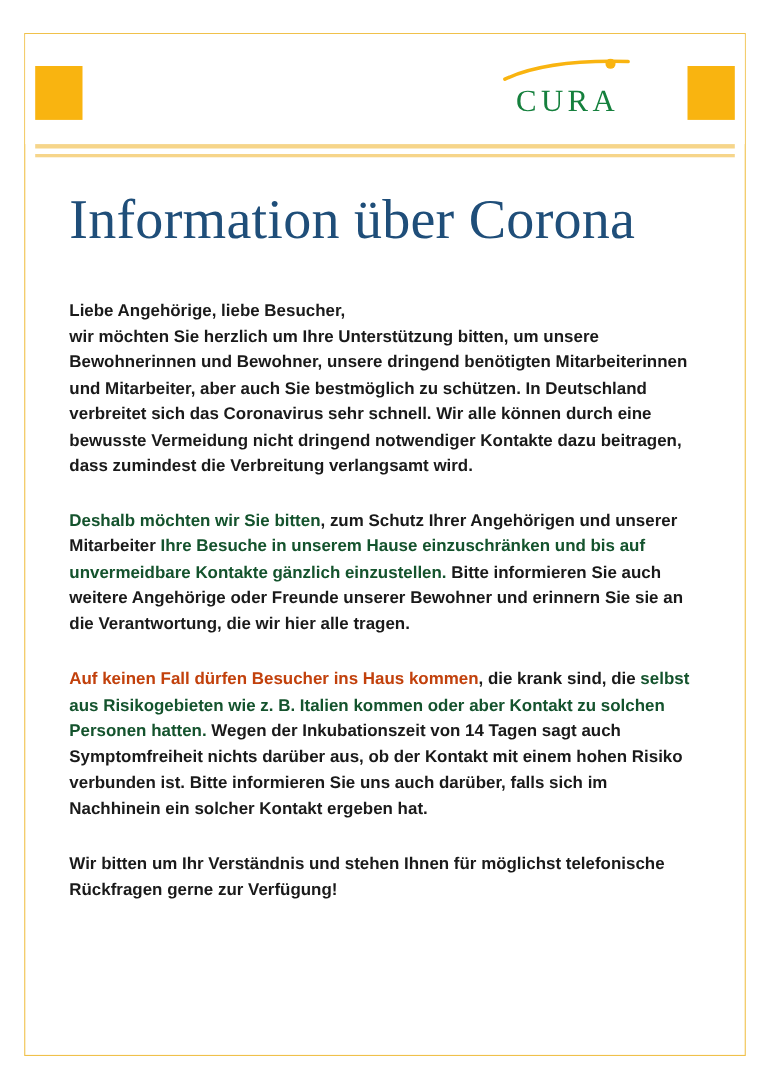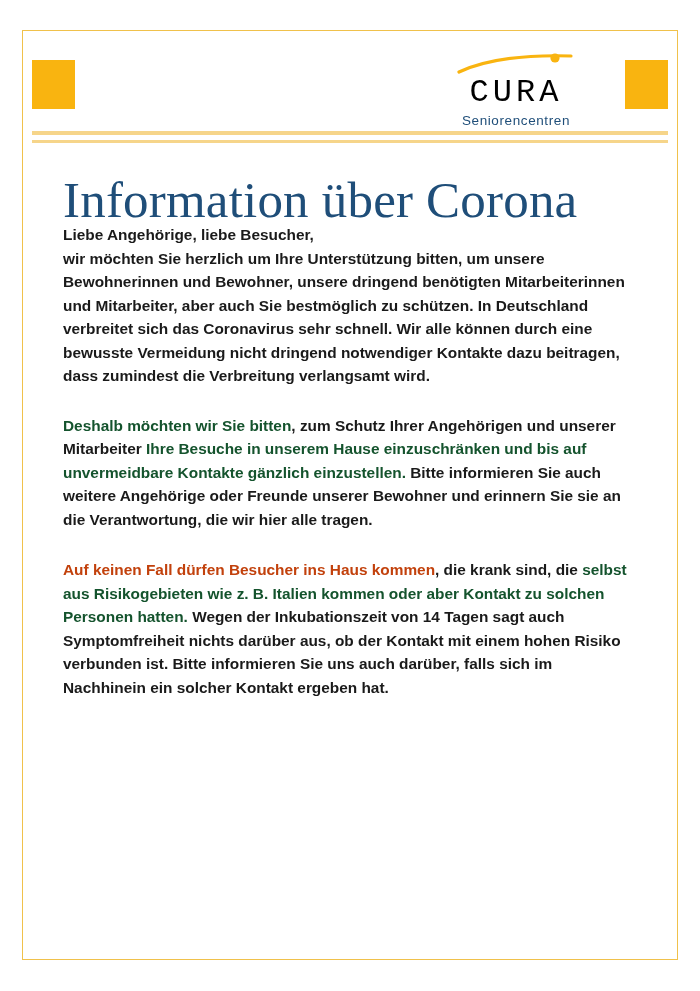--- a/index.html
+++ b/index.html
@@ -57,24 +57,24 @@
     width: 190px;
   }
   .logo-swoosh {
     display: block;
     margin: 0 auto;
     width: 130px;
     height: 22px;
     position: relative;
   }
   .logo-word {
-    font-family: Liberation Mono, monospace;
-    font-size: 32px;
+    font-family: Liberation Serif, serif;
+    font-size: 28px;
     letter-spacing: 4px;
-    color: #000000;
+    color: #15803d;
     line-height: 36px;
     font-weight: 400;
   }
   .logo-sub {
     font-size: 13.5px;
     color: #1f4e79;
     letter-spacing: 0.6px;
     line-height: 18px;
     margin-top: 1px;
   }
@@ -124,21 +124,21 @@
     letter-spacing: 0.2px;
   }
 
   p.para {
     font-size: 15.4px;
     line-height: 23.5px;
     color: #1a1a1a;
     font-weight: bold;
     margin: 0;
   }
-  p.salutation { }
+  p.salutation { margin-top: 48px; }
   p.p2 { }
   p.p3 { margin-top: 26px; }
   p.p4 { margin-top: 27px; }
   p.p5 { margin-top: 27px; }
 
   .blue { color: #14532d; }
   .blue-strong { color: #c2410c; }
 
   
   .footer {
@@ -200,37 +200,37 @@
     <div class="hdr-block-right"></div>
 
     <div class="logo">
       <span class="logo-swoosh">
         <svg width="130" height="22" viewBox="0 0 130 22" xmlns="http://www.w3.org/2000/svg">
           <path d="M8 19 C 40 4, 86 2, 120 3" stroke="#f9b410" stroke-width="3.2" fill="none" stroke-linecap="round"></path>
           <circle cx="104" cy="5" r="4.6" fill="#f9b410"></circle>
         </svg>
       </span>
       <div class="logo-word">CURA</div>
-      <div class="logo-sub">Seniorencentren</div>
     </div>
   </div>
 
   <div class="hdr-rule-wrap">
     <div class="hdr-rule-top"></div>
     <div class="hdr-rule-bot"></div>
   </div>
 
   <div class="content">
 
     <h1 class="title">Information über Corona</h1>
 
     <p class="para salutation">Liebe Angehörige, liebe Besucher,</p>
 
     <p class="para p2">wir möchten Sie herzlich um Ihre Unterstützung bitten, um unsere Bewohnerinnen und Bewohner, unsere dringend benötigten Mitarbeiterinnen und Mitarbeiter, aber auch Sie bestmöglich zu schützen. In Deutschland verbreitet sich das Coronavirus sehr schnell.  Wir alle können durch eine bewusste Vermeidung nicht dringend notwendiger Kontakte dazu beitragen, dass zumindest die Verbreitung verlangsamt wird.</p>
 
     <p class="para p3"><span class="blue">Deshalb möchten wir Sie bitten</span><span>, zum Schutz Ihrer Angehörigen und unserer Mitarbeiter </span><span class="blue">Ihre Besuche in unserem Hause einzuschränken und bis auf unvermeidbare Kontakte gänzlich einzustellen.</span><span> Bitte informieren Sie auch weitere Angehörige oder Freunde unserer Bewohner und erinnern Sie sie an die Verantwortung, die wir hier alle tragen.</span></p>
 
     <p class="para p4"><span class="blue-strong">Auf keinen Fall dürfen Besucher ins Haus kommen</span><span>, die krank sind, die </span><span class="blue">selbst aus Risikogebieten wie z. B. Italien kommen oder aber Kontakt zu solchen Personen hatten.</span><span> Wegen der Inkubationszeit von 14 Tagen sagt auch Symptomfreiheit nichts darüber aus, ob der Kontakt mit einem hohen Risiko verbunden ist. Bitte informieren Sie uns auch darüber, falls sich im Nachhinein ein solcher Kontakt ergeben hat.</span></p>
 
+    <p class="para p5">Wir bitten um Ihr Verständnis und stehen Ihnen für möglichst telefonische Rückfragen gerne zur Verfügung!</p>
   </div>
 
 
 </div>
 
 </body></html>

